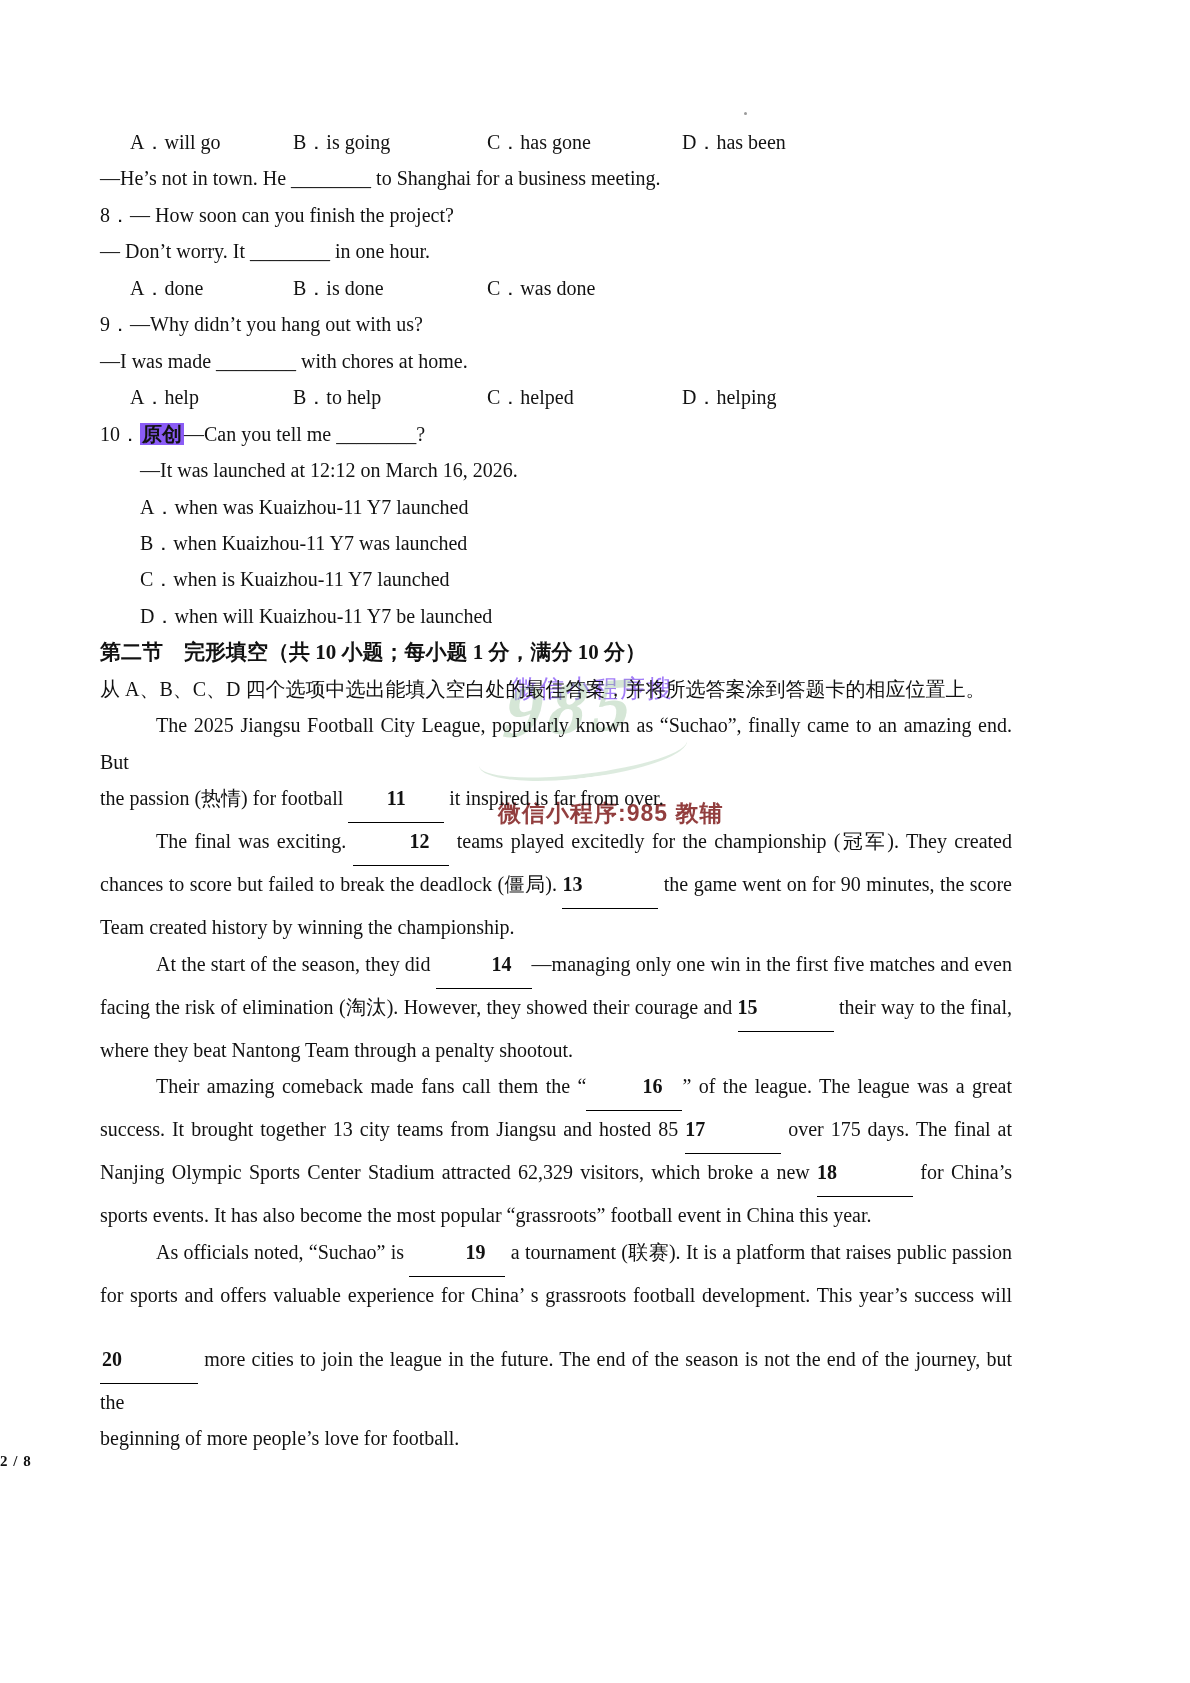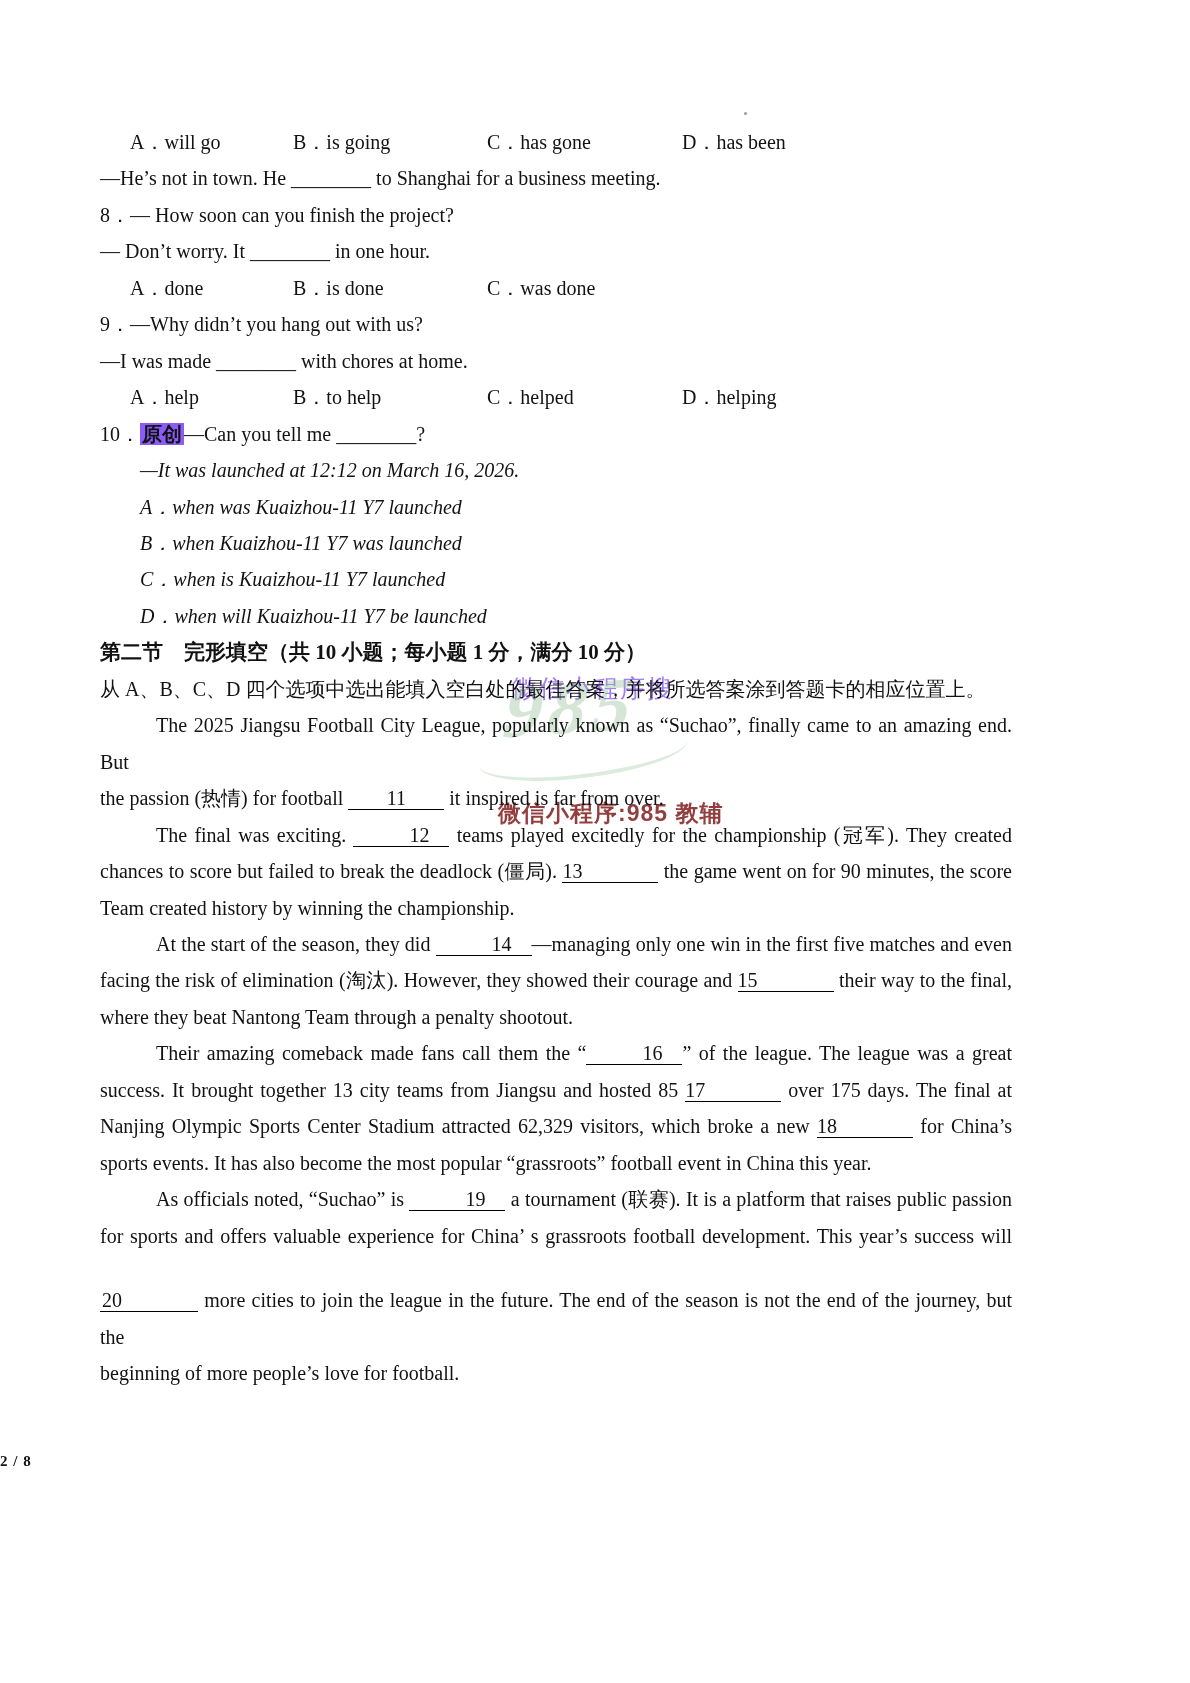--- a/index.html
+++ b/index.html
@@ -17,38 +17,39 @@
     width:912px;
   }
   .line {
     font-size:20px;
     line-height:36.45px;
     white-space:pre-wrap;
   }
   
   .jf { text-align:justify; text-align-last:justify; }
   .ind  { text-indent:56px; }
-  .pad40 { padding-left:40px;font-style:italic; }
+  .pad40 { padding-left:40px; }
   .opts {
     display:grid;
     grid-template-columns:163px 194px 195px 1fr;
     padding-left:30px;
   }
   .sec-title {
     font-weight:bold;
     font-size:21px;
   }
   .blank {
     display:inline-block;
     min-width:96px;
     border-bottom:1.4px solid #000;
     text-align:center;
     line-height:20px;
-    padding-bottom:1px;
+    padding-bottom:14px;
     vertical-align:baseline;
+    font-weight:bold;
   }
   .blank-left { text-align:right; padding-left:2px;margin-top:36px; }
   .hl {
     background:#8b5cf6;
     font-weight:bold;
     padding:0 2px;
   }
   .footer {
     position:absolute;
     top:1444px; left:0;

